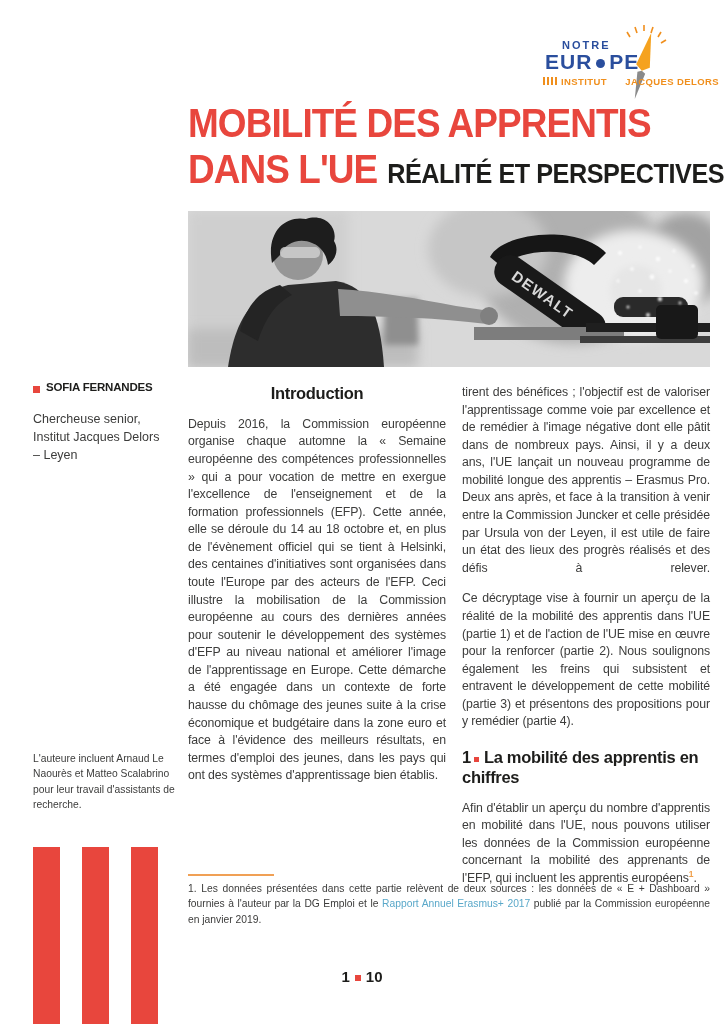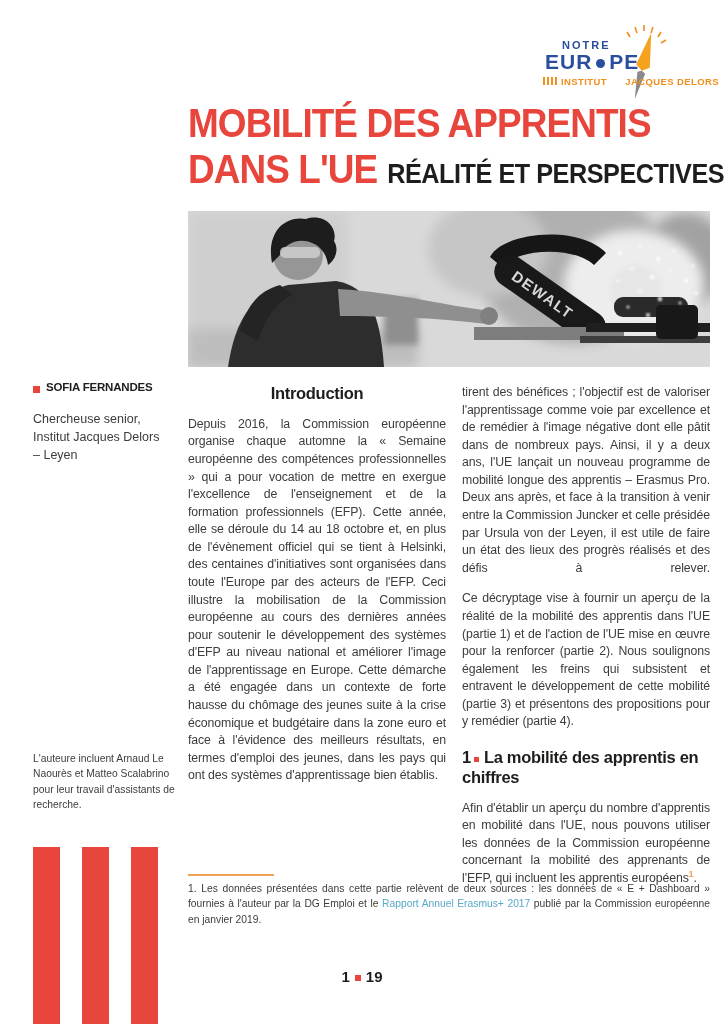--- a/index.html
+++ b/index.html
@@ -190,19 +190,19 @@
     <p>Ce décryptage vise à fournir un aperçu de la réalité de la mobilité des apprentis dans l'UE (partie 1) et de l'action de l'UE mise en œuvre pour la renforcer (partie 2). Nous soulignons également les freins qui subsistent et entravent le développement de cette mobilité (partie 3) et présentons des propositions pour y remédier (partie 4).</p>
     <div class="sec-head"><span>1</span><span class="sq"></span><span>La mobilité des apprentis en chiffres</span></div>
     <p><span>Afin d'établir un aperçu du nombre d'apprentis en mobilité dans l'UE, nous pouvons utiliser les données de la Commission européenne concernant la mobilité des apprenants de l'EFP, qui incluent les apprentis européens</span><sup class="ref">1</sup><span>.</span></p>
   </div>
 
   <div class="footnote">
     <div class="rule"></div>
     <div class="txt"><span>1. Les données présentées dans cette partie relèvent de deux sources : les données de « E + Dashboard » fournies à l'auteur par la DG Emploi et le </span><a>Rapport Annuel Erasmus+ 2017</a><span> publié par la Commission européenne en janvier 2019.</span></div>
   </div>
 
-  <div class="footer"><span>1</span><span class="sq"></span><span>19</span></div>
+  <div class="footer"><span>1</span><span class="sq"></span><span>10</span></div>
 
   <div class="deco-bar" style="left:33px"></div>
   <div class="deco-bar" style="left:82px"></div>
   <div class="deco-bar" style="left:131px"></div>
 
 </div>
 
 </body></html>

